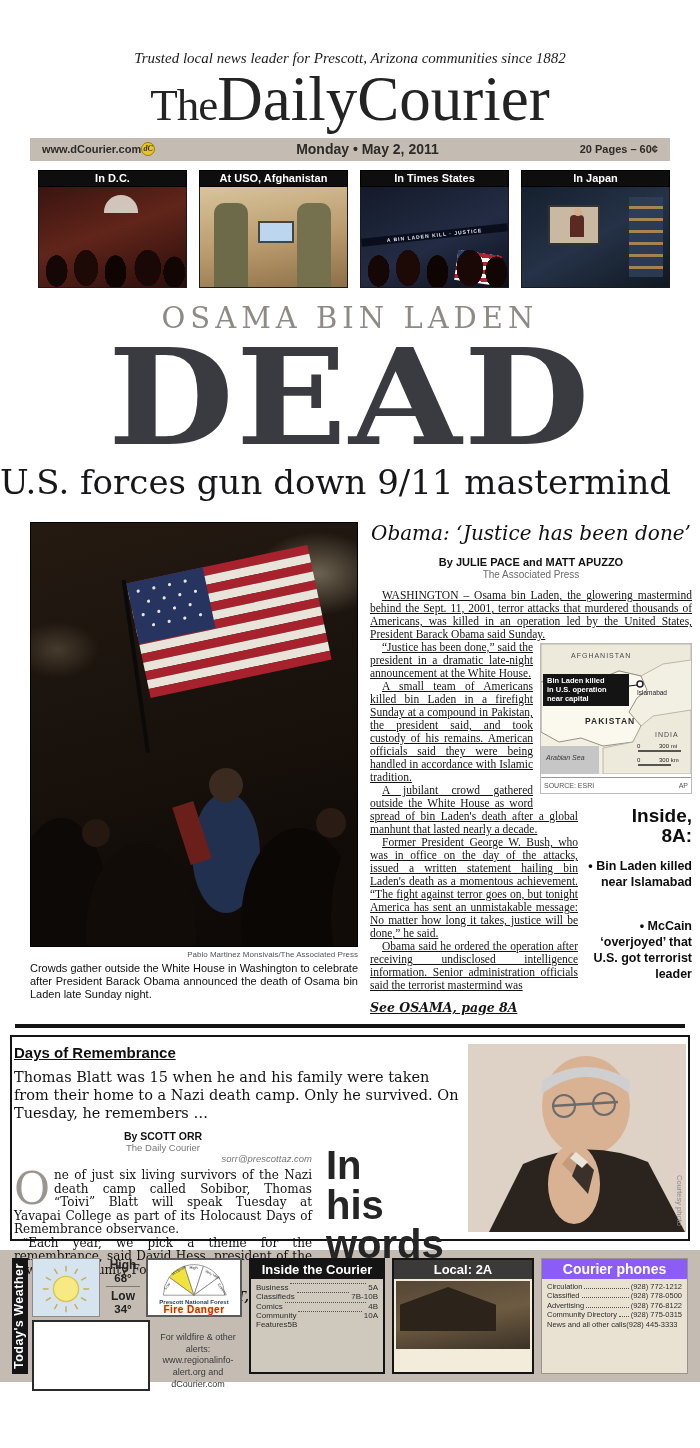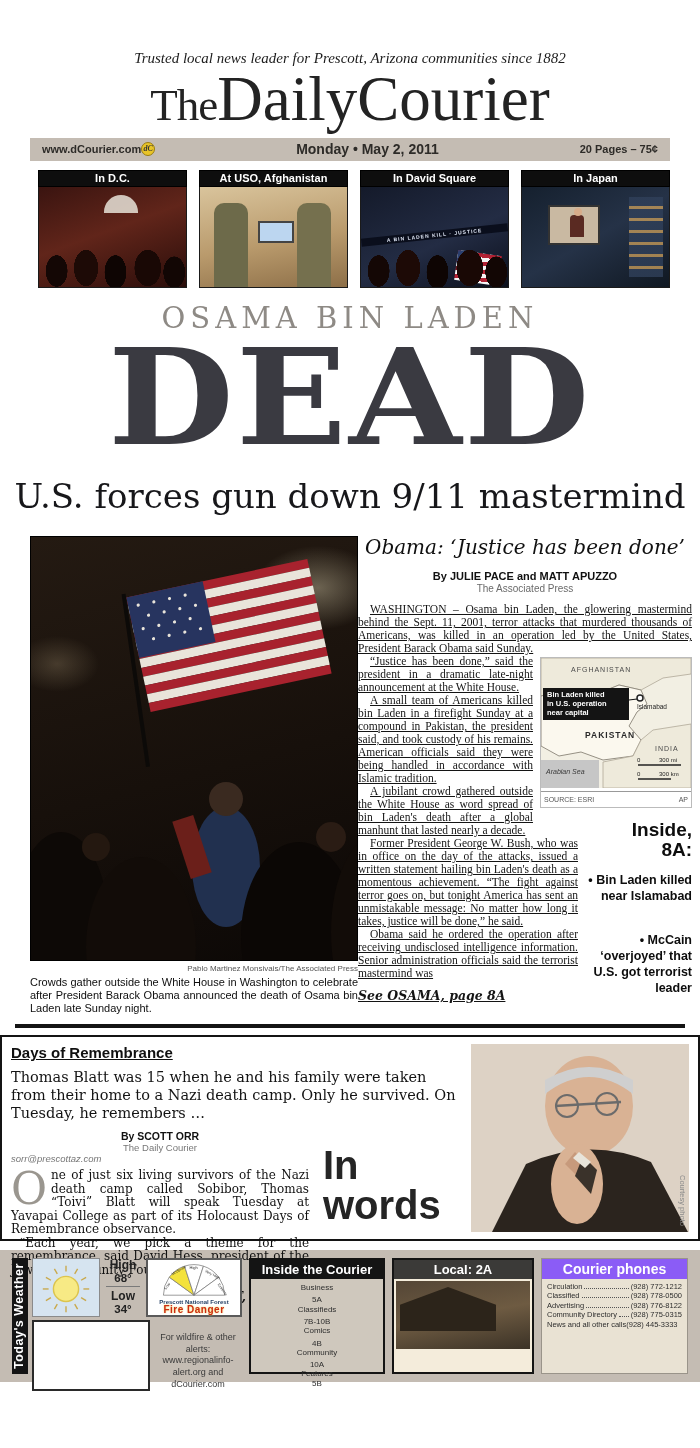--- a/index.html
+++ b/index.html
@@ -54,32 +54,32 @@
   .jp-head { position:absolute; left:24px; top:1px; width:8px; height:8px; border-radius:50%; background:#d8ac8a; }
   .jp-shelf { position:absolute; right:6px; top:10px; width:34px; height:80px;
               background:repeating-linear-gradient(#30405a 0 9px,#c49a5a 9px 12px); opacity:.8; }
 
   
   .kicker { margin-top:13px; text-align:center; font-family:"DejaVu Serif",serif;
             font-size:29px; letter-spacing:5px; color:#8e8a85; }
   .dead { text-align:center; margin-top:0; }
   .dead span { display:inline-block; font:bold 132px/0.95 "DejaVu Serif",serif; color:#3a3a41;
                transform:scaleX(1.1); letter-spacing:2px; }
-  .subhead { text-align:center; font-family:"DejaVu Serif",serif; font-size:34px; color:#17171a; margin-top:16px; }
+  .subhead { font-family:"DejaVu Serif",serif; font-size:34px; color:#17171a; margin-top:2px; }
 
   
   .main { display:flex; margin:20px 8px 0 30px; }
   .main-left { width:328px; }
   .mainphoto { height:425px; border:1px solid #000; position:relative; overflow:hidden;
                background:radial-gradient(90px 60px at 88% 12%, rgba(255,244,205,.35), transparent 70%),
                           radial-gradient(60px 40px at 8% 30%, rgba(255,230,180,.18), transparent 70%),
                           linear-gradient(165deg,#241a12 0%,#17100b 55%,#0c0806 100%); }
   .credit { text-align:right; font:8px "Liberation Sans",sans-serif; color:#555; margin-top:3px; }
   .caption { font:11px/13px "Liberation Sans",sans-serif; text-align:justify; margin-top:3px; color:#0e0e0e; }
-  .main-right { flex:1; }
+  .main-right { flex:1; padding-left:12px; }
   .story-head { font:italic 20px/1.1 "DejaVu Serif",serif; text-align:center; color:#101010; }
   .byline { text-align:center; font:bold 11px "Liberation Sans",sans-serif; margin-top:12px; }
   .byorg  { text-align:center; font:10px "Liberation Sans",sans-serif; color:#6a6a6a; margin:1px 0 9px; }
   .story { font-size:11.5px; line-height:13px; text-align:justify; color:#141414;text-decoration:underline; }
   .story p { text-indent:12px; }
   .see-cont { text-align:left; font:bold italic 12.5px "DejaVu Serif",serif; margin-top:8px; padding-right:2px; }
 
   
   .mapbox { float:right; width:152px; margin:2px 0 4px 7px; font-family:"Liberation Sans",sans-serif;
             background:#fff; border:1px solid #bbb; }
@@ -88,29 +88,29 @@
 
   
   .insidebox { float:right; clear:right; width:106px; margin:8px 0 4px 8px; text-align:right;
                font-family:"Liberation Sans",sans-serif; color:#0d0d0d; }
   .inside-title { font-weight:bold; font-size:19px; line-height:1.05; }
   .inside-item { font-weight:bold; font-size:12.5px; line-height:16px; margin-top:12px; }
   .inside-item + .inside-item { margin-top:28px; }
 
   
   .bigrule { margin:9px 15px 0; height:4px; background:#141414; }
-  .rembox { margin:7px 0 0; border:2px solid #141414; padding:7px 9px; height:206px; display:flex; gap:9px; }
+  .rembox { margin:7px 10px 0; border:2px solid #141414; padding:7px 2px; height:206px; display:flex; gap:9px; }
   .rem-left { flex:1; min-width:0; }
   .rem-title { font:bold 15px "Liberation Sans",sans-serif; text-decoration:underline; color:#101010; }
   .rem-deck { font-family:"DejaVu Serif",serif; font-size:14.5px; line-height:1.25; margin-top:7px; color:#141414; }
   .rem-lower { display:flex; margin-top:2px; }
   .rem-col { width:298px; }
   .rem-by { text-align:center; font:bold 10.5px "Liberation Sans",sans-serif; margin-top:6px; }
   .rem-byorg { text-align:center; font:9.5px "Liberation Sans",sans-serif; color:#777; }
-  .rem-email { text-align:left; font:italic 9.5px "Liberation Sans",sans-serif; color:#777; }
+  .rem-email { text-align:right; font:italic 9.5px "Liberation Sans",sans-serif; color:#777; }
   .rem-body { margin-top:5px; font-family:"DejaVu Serif",serif; font-size:12px; line-height:13.5px; text-align:justify; }
   .dropcap { float:left; font:44px/0.82 "DejaVu Serif",serif; color:#9a968f; margin:2px 4px 0 0; }
   .rem-p2 { font-family:"DejaVu Serif",serif; font-size:12px; line-height:13.5px; text-align:justify; text-indent:8px; }
   .rem-see { text-align:right; font:bold italic 13px "DejaVu Serif",serif; margin-top:12px; }
   .pull { flex:1; font:bold 40px/0.98 "Liberation Sans",sans-serif; color:#252525; padding:22px 0 0 14px; }
   .rem-photo { width:218px; position:relative; overflow:hidden; background:#ded3c6; }
   .courtesy { position:absolute; right:2px; bottom:6px; writing-mode:vertical-rl;
               font:7.5px "Liberation Sans",sans-serif; color:#8a8a8a; }
 
   
@@ -128,21 +128,21 @@
   .gauge-t1 { font:bold 6px "Liberation Sans",sans-serif; color:#1d3a5f; margin-top:-2px; }
   .gauge-t2 { font:bold 10px "Liberation Sans",sans-serif; color:#cc2b12; letter-spacing:.5px;
               text-shadow:0 0 2px #f3d04a; margin-top:-1px; }
   .wx-row2 { display:flex; gap:4px; flex:1; }
   .sponsor { width:118px; background:#fff; border:2px solid #2a2a2a; text-align:center; padding:1px 2px; }
   .alerts { flex:1; font:9px/1.3 "Liberation Sans",sans-serif; color:#3a3a3a; text-align:center; padding-top:12px; }
 
   .idx { width:136px; border:2px solid #141414; background:#cfc8bd; }
   .idx-head { background:#141414; color:#fff; text-align:center; font:bold 13px/19px "Liberation Sans",sans-serif; }
   .idx-list { padding:4px 5px; }
-  .idx-row { display:flex; align-items:center; font:8px/9.3px "Liberation Sans",sans-serif; color:#2e2e2e;flex-direction:column; }
+  .idx-row { display:flex; align-items:flex-start; font:8px/9.3px "Liberation Sans",sans-serif; color:#2e2e2e; }
   .idx-row .dots { flex:1; border-bottom:1px dotted #555; margin:0 2px 2px; }
   .local { width:142px; border:2px solid #141414; background:#f4ecdb; }
   .local-head { background:#3b3a38; color:#fff; text-align:center; font:bold 13px/19px "Liberation Sans",sans-serif; }
   .local-photo { height:68px; margin:2px; position:relative; overflow:hidden;
                  background:linear-gradient(170deg,#544636 0%,#6e5b42 50%,#3b3226 100%); }
   .burnhouse { position:absolute; left:4px; top:6px; width:96px; height:44px; background:#2c241a;
                clip-path:polygon(0 40%,50% 0,100% 40%,100% 100%,0 100%); }
 
   .phones { flex:1; background:#e9e2d3; border:1px solid #9a948a; }
   .ph-head { background:#8b5cf6; color:#fff; text-align:center; font:bold 14px/20px "Liberation Sans",sans-serif; }
@@ -161,41 +161,41 @@
   <div class="masthead">
     <span class="the">The</span><span class="big">Daily</span><span class="big">Courier</span>
   </div>
 
   <div class="datebar">
     <span class="site">
       <span>www.dCourier.com</span>
       <span class="dc-badge">dC</span>
     </span>
     <span class="date">Monday • May 2, 2011</span>
-    <span class="pages">20 Pages  –  75¢</span>
+    <span class="pages">20 Pages  –  60¢</span>
   </div>
 
   <div class="photostrip">
     <div class="pcell">
       <div class="plabel">In D.C.</div>
       <div class="pimg ph-dc">
         <div class="dome"></div>
         <div class="ph-crowd"></div>
       </div>
     </div>
     <div class="pcell">
       <div class="plabel">At USO, Afghanistan</div>
       <div class="pimg ph-uso">
         <div class="uso-screen"></div>
         <div class="soldier s1"></div>
         <div class="soldier s2"></div>
       </div>
     </div>
     <div class="pcell">
-      <div class="plabel">In David Square</div>
+      <div class="plabel">In Times States</div>
       <div class="pimg ph-times">
         <div class="ticker">A BIN LADEN KILL · JUSTICE</div>
         <div class="mini-flag"></div>
         <div class="ph-crowd"></div>
       </div>
     </div>
     <div class="pcell">
       <div class="plabel">In Japan</div>
       <div class="pimg ph-japan">
         <div class="jp-screen">
@@ -340,20 +340,21 @@
           <div class="rem-byorg">The Daily Courier</div>
           <div class="rem-email">sorr@prescottaz.com</div>
           <div class="rem-body">
             <span class="dropcap">O</span><span>ne of just six living survivors of the Nazi death camp called Sobibor, Thomas “Toivi” Blatt  will speak Tuesday at Yavapai College as part of its Holocaust Days of Remembrance observance.</span>
           </div>
           <div class="rem-p2">“Each year, we pick a theme for the remembrance, said David Hess, president of the Jewish Community Foundation</div>
           <div class="rem-see">See BLATT, page 8A</div>
         </div>
         <div class="pull">
           <div>In</div>
+          <div>his</div>
           <div>words</div>
         </div>
       </div>
     </div>
     <div class="rem-photo">
       <svg width="218" height="190" viewBox="0 0 218 190">
         <rect width="218" height="190" fill="#ddd2c5"></rect>
         <ellipse cx="118" cy="62" rx="44" ry="50" fill="#d9b294"></ellipse>
         <path d="M74,50 q44,-34 88,0 l0,-14 q-44,-26 -88,0 Z" fill="#cfcfcf"></path>
         <line x1="84" y1="62" x2="150" y2="58" stroke="#6b6b6b" stroke-width="2.5"></line>

